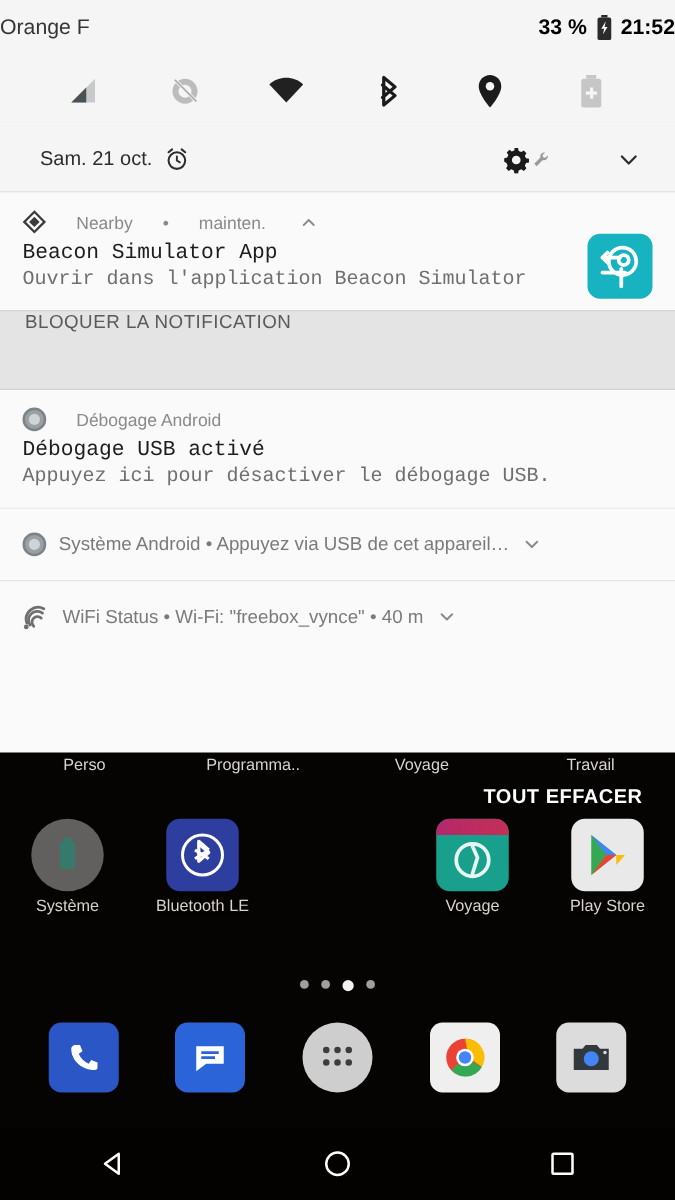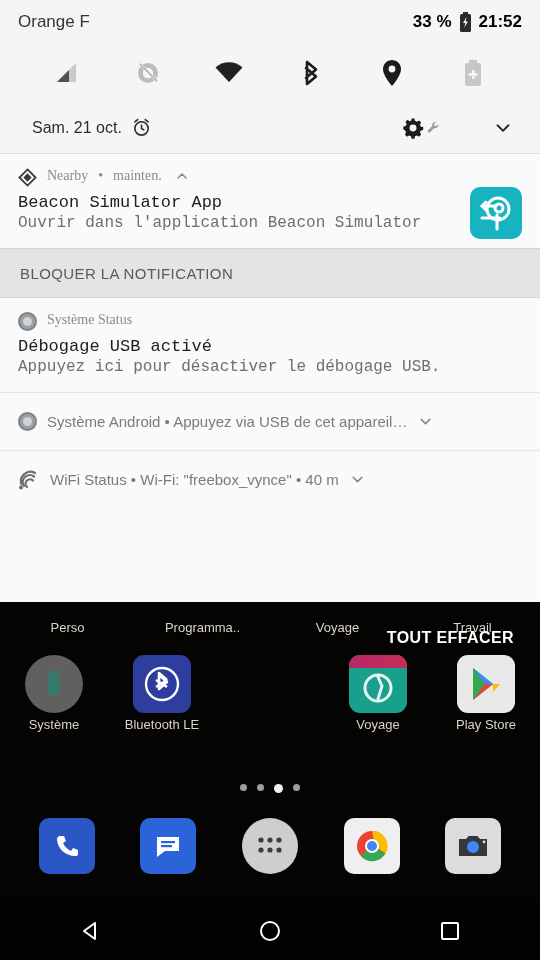--- a/index.html
+++ b/index.html
@@ -49,21 +49,21 @@
   .hs-icon {
     width: 58px; height: 58px;
     border-radius: 12px;
     margin-bottom: 4px;
     position: relative;
     display: flex; align-items: center; justify-content: center;
   }
 
   
   #folder-row { top: 604px; height: 40px; }
-  #folder-row .hs-label { margin-top: 16px; }
+  #folder-row .hs-label { }
 
   
   #app-row { top: 655px; height: 120px; }
 
   .icon-circle-grey {
     border-radius: 50%;
     background: rgba(225,225,225,0.42);
   }
   .icon-bt {
     background: #2d3e9e;
@@ -140,21 +140,21 @@
   #panel {
     position: absolute; top: 0; left: 0;
     width: 540px; height: 602px;
     background: #fafafa;
     overflow: hidden;
   }
 
   
   #statusbar {
     height: 44px;
-    padding: 0 18px;
+    padding: 0 0;
     display: flex; align-items: center; justify-content: space-between;
     background: #f5f5f5;
   }
   #carrier {
     font-size: 17px; color: #353535;
   }
   #status-right {
     display: flex; align-items: center; gap: 7px;
     font-size: 17px; color: #000000; font-weight: bold;
   }
@@ -187,23 +187,22 @@
   #tuner-group { display:flex; align-items:center; margin-right: 46px; }
   #chevron-expand { padding: 0 6px; }
 
   
   .notif {
     background: #fafafa;
     padding: 14px 18px 16px 18px;
     position: relative;
   }
   .notif-header {
-    display: flex; gap: 10px;
+    display: flex; align-items: center; gap: 24px;
     margin-bottom: 6px;
-    font-family: Liberation Serif, serif;
   }
   .notif-app {
     font-size: 14px; color: #8a8a8a;
   }
   .notif-title {
     font-size: 17px; color: #1d1d1d; margin-bottom: 2px;
   }
   .notif-text {
     font-size: 16px; color: #6f6f6f;
   }
@@ -213,22 +212,22 @@
     right: 18px; top: 33px;
     width: 52px; height: 52px;
     border-radius: 10px;
     background: #17b3c0;
     display: flex; align-items: center; justify-content: center;
   }
 
   
   #block-banner {
     background: #e4e4e4;
-    height: 50px;
-    display: flex; align-items: center;
+    height: 64px;
+    display: flex; 
     padding: 0 20px;
     border-top: 1px solid #d4d4d4;
     border-bottom: 1px solid #d4d4d4;
   }
   #block-banner span {
     font-size: 15px; color: #5a5a5a; letter-spacing: 0.4px;
   }
 
   
   .notif-collapsed {
@@ -521,21 +520,21 @@
       </div>
     </div>
 
     <div id="block-banner">
       <span>BLOQUER LA NOTIFICATION</span>
     </div>
 
     <div class="notif">
       <div class="notif-header">
         <span class="sysicon"></span>
-        <span class="notif-app">Système Status</span>
+        <span class="notif-app">Débogage Android</span>
       </div>
       <div class="notif-body">
         <div class="notif-title">Débogage USB activé</div>
         <div class="notif-text">Appuyez ici pour désactiver le débogage USB.</div>
       </div>
     </div>
 
     <div class="notif-collapsed">
       <span class="sysicon"></span>
       <span class="line">Système Android • Appuyez via USB de cet appareil…</span>

